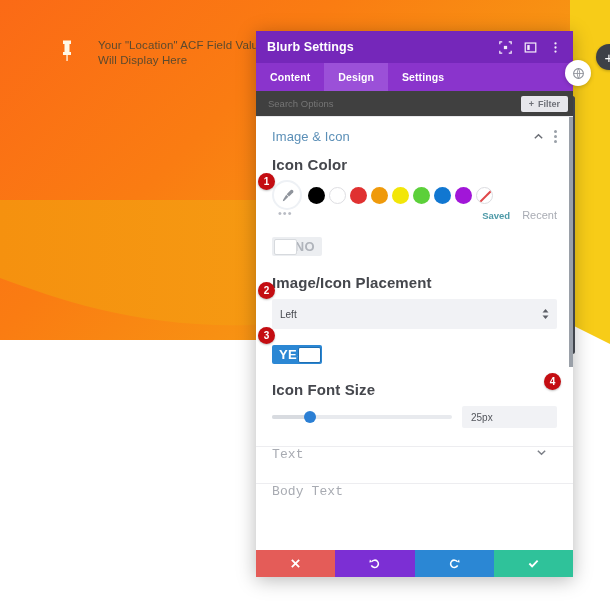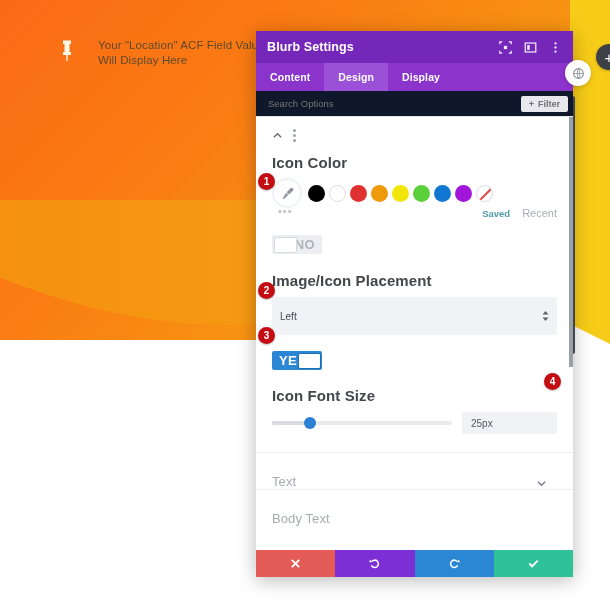--- a/index.html
+++ b/index.html
@@ -87,21 +87,21 @@
     height: 28px; background: #8a34cc; display: flex; flex: none;
   }
   .tab {
     padding: 0 14px; display: flex; align-items: center;
     font-size: 10.5px; font-weight: bold; color: #ffffff;
     letter-spacing: .1px;
   }
   .tab.active { background: #9b50d8; }
 
   .search-row {
-    height: 26px; background: #0f172a; display: flex; align-items: center;
+    height: 26px; background: #404040; display: flex; align-items: center;
     padding: 0 5px 0 12px; flex: none; border-bottom: 1px solid #e9e9ed;
   }
   .search-input {
     flex: 1; border: none; background: transparent; outline: none;
     font-size: 9.5px; color: #9a9aa2; font-family: inherit;
   }
   .filter-btn {
     display: flex; align-items: center; gap: 4px;
     background: #e7e7ec; border-radius: 2px;
     padding: 3px 8px; font-size: 9px; color: #6f7179; font-weight: bold;
@@ -176,21 +176,21 @@
     background: #fff; border-radius: 2px; border: 1px solid #d7dade;
   }
   .toggle.off .knob { left: 1.5px; }
   .toggle.on  .knob { right: 1.5px; border-color: #1f6fb2; }
   .toggle .tlabel { font-size: 13px; font-weight: bold; letter-spacing: .4px; }
   .toggle.off .tlabel { color: #b0b4bb; }
   .toggle.on  .tlabel { color: #ffffff; }
 
   
   .select-box {
-    background: #f1f2f5; height: 38px; border-radius: 2px;
+    background: #f1f2f5; height: 30px; border-radius: 2px;
     display: flex; align-items: center; padding: 0 8px;
     font-size: 10px; color: #45474d;
   }
   .select-box .val { flex: 1; }
   .select-arrows {
     display:flex; flex-direction:column; align-items:center; gap:2px; color:#5c5f66;
   }
 
   
   .slider-row { display: flex; align-items: center; gap: 10px; }
@@ -204,21 +204,21 @@
   }
   .num-box {
     width: 95px; height: 22px; background: #f1f2f5; border-radius: 2px;
     display: flex; align-items: center; padding: 0 9px;
     font-size: 10px; color: #53565c;
   }
 
   
   .collapsed {
     height: 37px; border-top: 1px solid #ededf0;
-    display: flex; align-items: flex-end; padding: 0 16px;
+    display: flex; align-items: flex-start; padding: 0 16px; font-family: Liberation Mono, monospace;
   }
   .collapsed .ctitle { flex: 1; font-size: 13px; color: #a8abb2; letter-spacing:.1px; }
 
   
   .modal-footer { height: 27px; display: flex; flex: none; }
   .fbtn {
     flex: 1; display: flex; align-items: center; justify-content: center;
     color: #fff;
   }
   .fbtn.cancel { background: #e45c58; }
@@ -298,36 +298,37 @@
         <circle cx="8" cy="3" r="1.4" fill="#ffffff"></circle>
         <circle cx="8" cy="8" r="1.4" fill="#ffffff"></circle>
         <circle cx="8" cy="13" r="1.4" fill="#ffffff"></circle>
       </svg>
     </div>
   </div>
 
   <div class="modal-tabs">
     <div class="tab">Content</div>
     <div class="tab active">Design</div>
-    <div class="tab">Display</div>
+    <div class="tab">Settings</div>
   </div>
 
   <div class="search-row">
     <input class="search-input" type="text" placeholder="Search Options" style="">
     <div class="filter-btn">
       <span>+</span>
       <span>Filter</span>
     </div>
   </div>
 
   <div class="modal-body">
     <div class="modal-scroll">
 
       <div class="section-open">
         <div class="section-head">
+          <div class="section-title">Image &amp; Icon</div>
           <svg class="sect-chevron" viewBox="0 0 12 12">
             <path d="M2,8 L6,4 L10,8" fill="none" stroke="#6b6e75" stroke-width="1.6"></path>
           </svg>
           <div class="sect-dots">
             <i></i>
               <i></i>
               <i></i>
           </div>
         </div>
 

